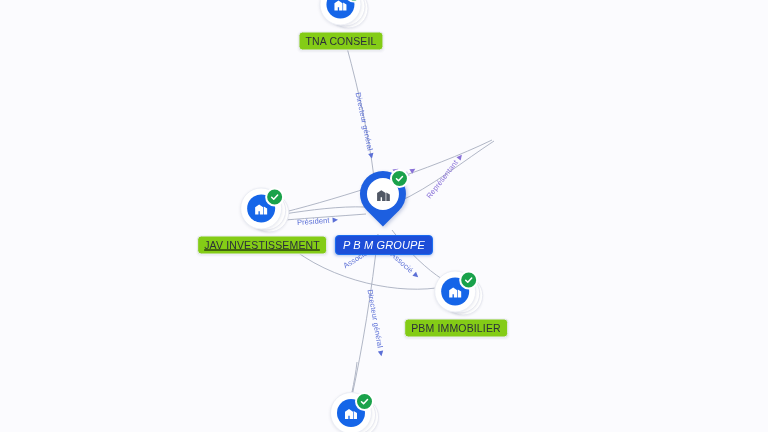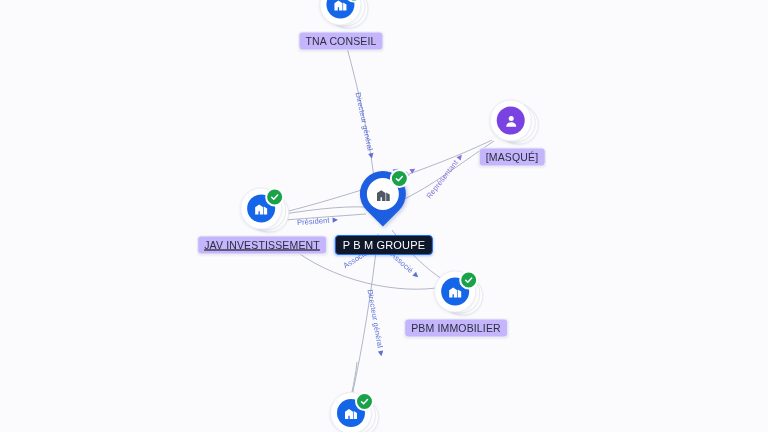--- a/index.html
+++ b/index.html
@@ -117,34 +117,35 @@
     transform: rotate(45deg);
   }
 
   
   .node-label {
     margin-top: 4px;
     font-size: 10.5px;
     line-height: 13px;
     letter-spacing: .15px;
     color: #2b2f3a;
-    background: #c4b5fd;
+    background: #84cc16;
     border: 1px solid #ebedf3;
     border-radius: 4px;
     padding: 2px 6px;
     white-space: nowrap;
     box-shadow: 0 1px 2px rgba(40,50,90,.07);
   }
   .node.focus .node-label {
-    background: #0f172a;
+    background: #1d4ed8;
     border-color: #1a6cf0;
     color: #ffffff;
     font-size: 11px;
     padding: 2.5px 7px;
     box-shadow: 0 1px 3px rgba(20,70,190,.30);
+    font-style: italic;
   }
 
   
   .edge-label {
     position: absolute;
     font-size: 7.5px;
     line-height: 9px;
     white-space: nowrap;
     letter-spacing: .1px;
     transform-origin: 0 50%;
@@ -231,35 +232,20 @@
           </svg>
         </div>
         <div class="badge">
           
         </div>
       </div>
     </div>
     <div class="node-label">TNA CONSEIL</div>
   </div>
 
-  <div class="node" style="left:512px; top:133px;">
-    <div class="node-stack">
-      <div class="ghost g1"></div>
-      <div class="ghost g2"></div>
-      <div class="disc-wrap">
-        <div class="disc person">
-          <svg width="15" height="15" viewBox="0 0 24 24" fill="#ffffff">
-            <circle cx="12" cy="8" r="4"></circle>
-            <path d="M4 21c0-4.4 3.6-7 8-7s8 2.6 8 7H4z"></path>
-          </svg>
-        </div>
-      </div>
-    </div>
-    <div class="node-label">[MASQUÉ]</div>
-  </div>
 
   <div class="node" style="left:262px; top:221px;text-decoration:underline;">
     <div class="node-stack">
       <div class="ghost g1"></div>
       <div class="ghost g2"></div>
       <div class="disc-wrap">
         <div class="disc company">
           <svg width="16" height="16" viewBox="0 0 24 24" fill="#ffffff">
             <path d="M3 21V10l6-4 6 4v11h-5v-5H8v5H3zM16 21V9l5 3v9h-5zM18 13h1.6v1.6H18V13zm0 3h1.6v1.6H18V16z"></path>
           </svg>

